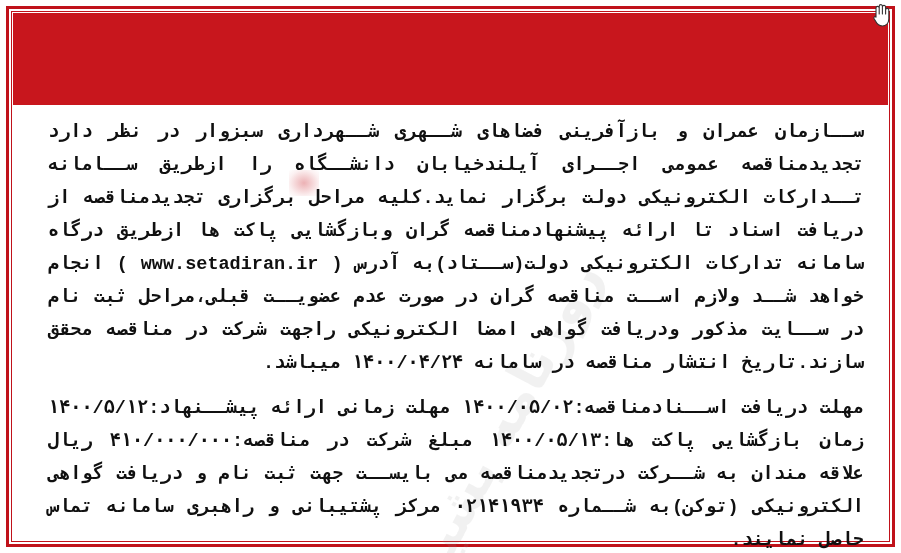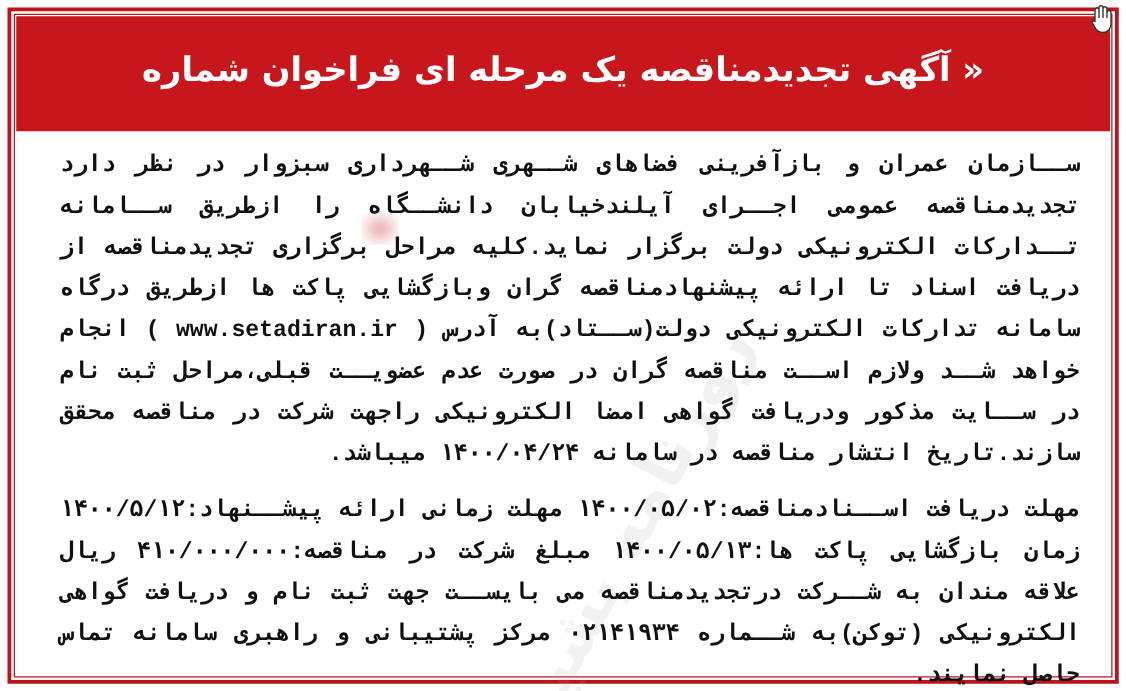--- a/index.html
+++ b/index.html
@@ -149,21 +149,20 @@
 </style>
 </head>
 <body>
 
 <div class="page">
 
   <div class="frame-outer"></div>
   <div class="frame-inner"></div>
 
   <div class="header-band">
-    <div class="header-line header-line-1">« آگهی تجدیدمناقصه یک مرحله ای فراخوان شماره</div>
   </div>
 
   <div class="blob"></div>
 
   <div class="body-area">
     <div class="watermark">روزنامه بشیر</div>
     <div class="text-layer">
       <p class="para p1">ســازمان عمران و بازآفرینی فضاهای شــهری شــهرداری سبزوار در نظر دارد تجدیدمناقصه عمومی اجــرای آیلندخیابان دانشــگاه را ازطریق ســامانه تــدارکات الکترونیکی دولت برگزار نماید.کلیه مراحل برگزاری تجدیدمناقصه از دریافت اسناد تا ارائه پیشنهادمناقصه گران وبازگشایی پاکت ها ازطریق درگاه سامانه تدارکات الکترونیکی دولت(ســتاد)به آدرس ( www.setadiran.ir ) انجام خواهد شــد ولازم اســت مناقصه گران در صورت عدم عضویــت قبلی،مراحل ثبت نام در ســایت مذکور ودریافت گواهی امضا الکترونیکی راجهت شرکت در مناقصه محقق سازند.تاریخ انتشار مناقصه در سامانه ۱۴۰۰/۰۴/۲۴ میباشد.</p>
       <p class="para p2">مهلت دریافت اســنادمناقصه:۱۴۰۰/۰۵/۰۲ مهلت زمانی ارائه پیشــنهاد:۱۴۰۰/۵/۱۲ زمان بازگشایی پاکت ها:۱۴۰۰/۰۵/۱۳ مبلغ شرکت در مناقصه:۴۱۰/۰۰۰/۰۰۰ ریال علاقه مندان به شــرکت درتجدیدمناقصه می بایســت جهت ثبت نام و دریافت گواهی الکترونیکی (توکن)به شــماره ۰۲۱۴۱۹۳۴ مرکز پشتیبانی و راهبری سامانه تماس حاصل نمایند.</p>
       <div class="signature">حسین دولت آبادی رئیس سازمان</div>

